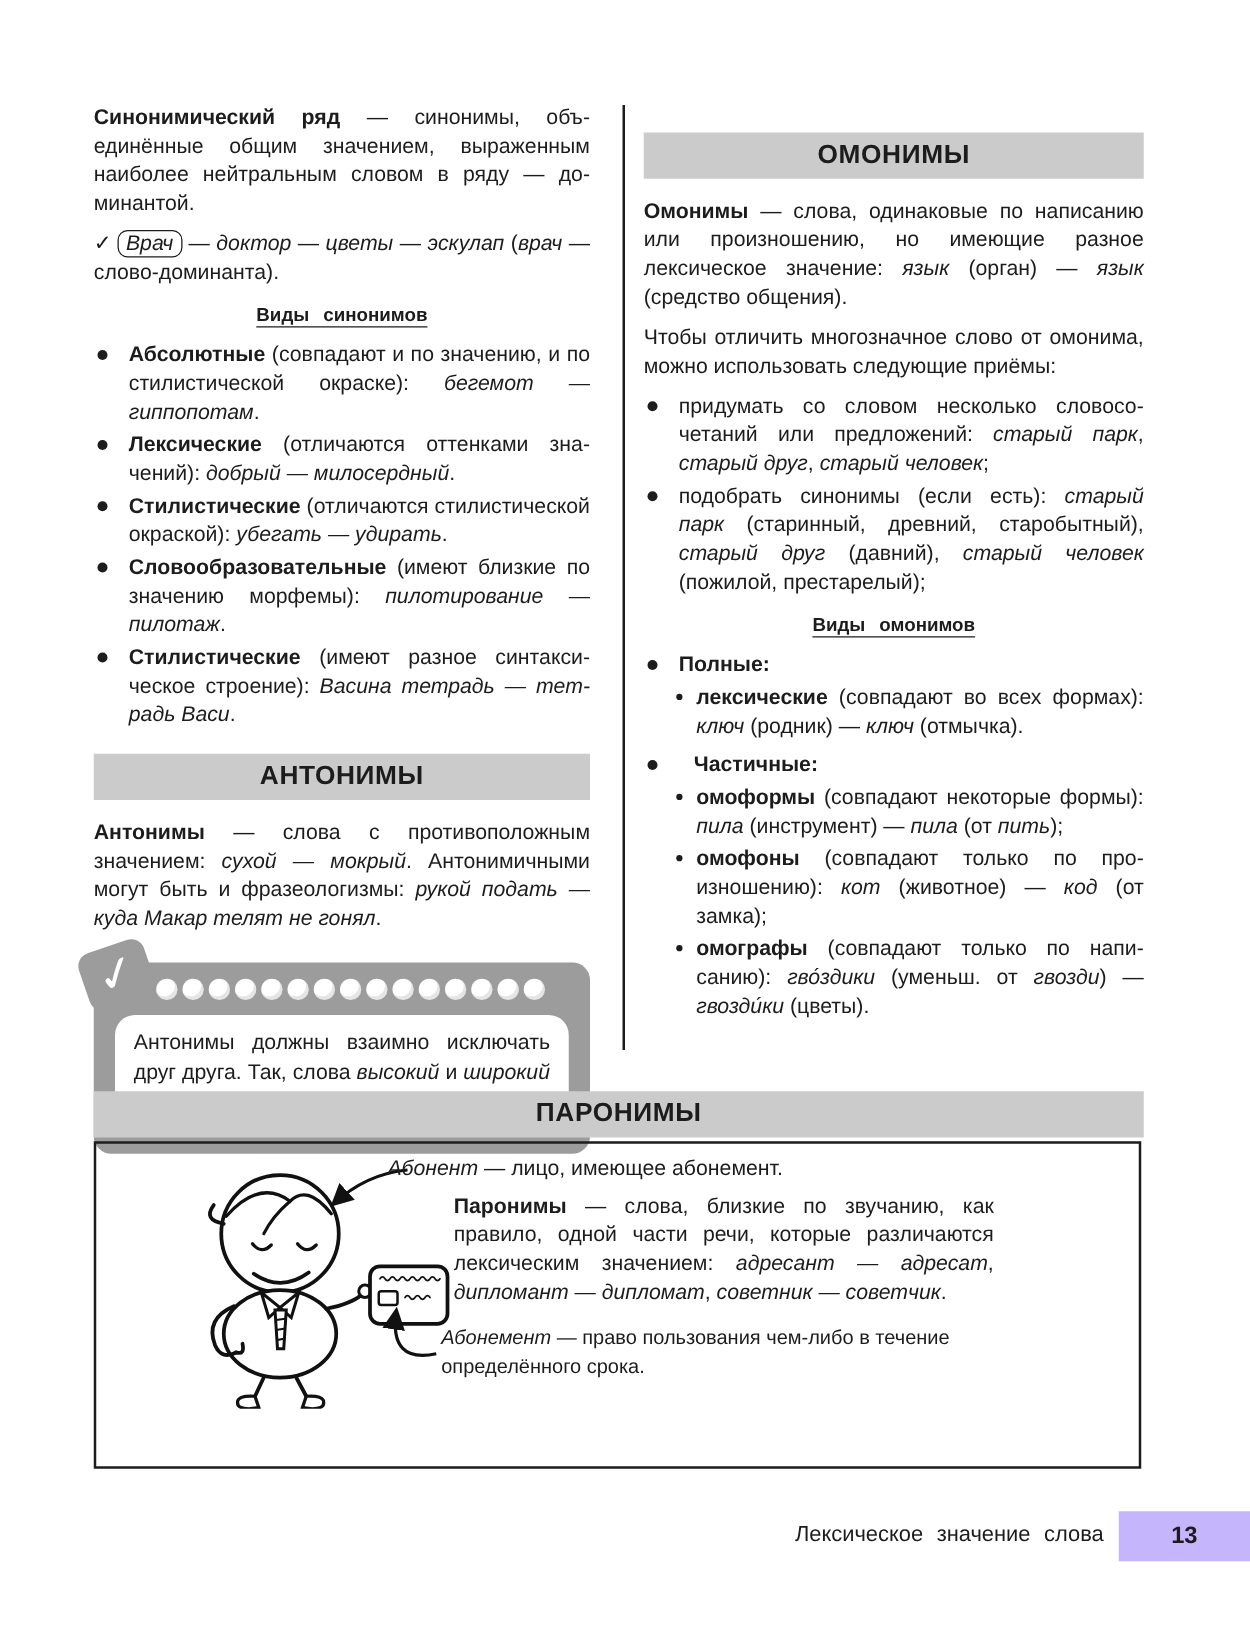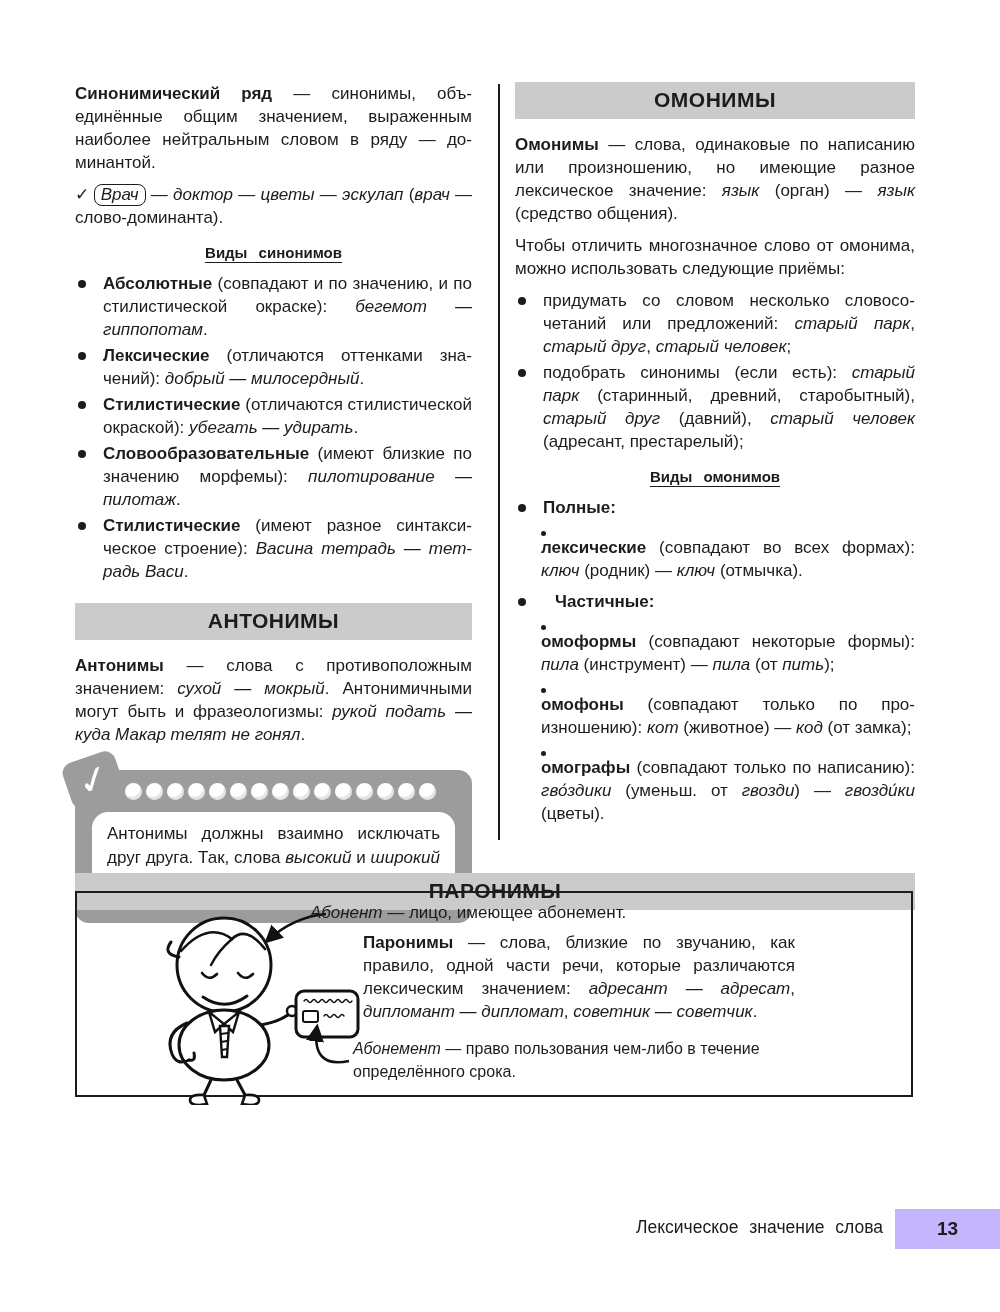--- a/index.html
+++ b/index.html
@@ -3,56 +3,56 @@
 <meta charset="utf-8">
 <style>
   html,body{margin:0;padding:0;background:#fff;}
   .page{
     position:relative;width:1000px;height:1312px;background:#ffffff;
     font-family:"Liberation Sans","DejaVu Sans",sans-serif;
     color:#1c1c1c;overflow:hidden;
   }
   .cols{position:absolute;top:82px;left:75px;width:840px;display:flex;}
   .col-left{width:397px;}
-  .col-right{width:400px;margin-left:43px;}
+  .col-right{width:400px;margin-left:43px;margin-top:24px;}
   .divider{position:absolute;left:423px;top:2px;width:2px;height:756px;background:#1c1c1c;}
   .para{font-size:17px;line-height:23px;text-align:justify;margin:0 0 9px;hyphens:manual;}
   .b{font-weight:700;}
   .i{font-style:italic;}
   .box{border:1.7px solid #1c1c1c;border-radius:8px;padding:0 6px 1px;display:inline-block;line-height:19px;}
   .check{font-weight:700;margin-right:4px;}
   .subhead{
     font-size:15px;font-weight:700;text-align:center;margin:15px 0 11px;
     text-decoration:underline;text-underline-offset:4px;word-spacing:7px;
   }
   .bar{
     background:#cbcbcb;text-align:center;font-weight:700;font-size:21px;
     padding:6px 0 7px;letter-spacing:0.5px;word-spacing:4px;margin:0 0 14px;
   }
   .bar.tight{margin:20px 0 14px;}
   .blist{margin:0;}
   .bitem{display:flex;margin:0 0 3px;}
   .bitem .bdot{flex:0 0 8px;width:8px;height:8px;border-radius:50%;background:#1c1c1c;margin:8px 17px 0 3px;}
   .btext{font-size:17px;line-height:23px;text-align:justify;flex:1;hyphens:manual;}
-  .sitem{display:flex;margin:0 0 3px 26px;flex-direction:column;}
+  .sitem{display:flex;margin:0 0 3px 26px;}
   .sitem .sdot{flex:0 0 5px;width:5px;height:5px;border-radius:50%;background:#1c1c1c;margin:9px 11px 0 0;}
   .note{position:relative;background:#9c9c9c;border-radius:14px;margin-top:24px;padding:42px 17px 17px;}
   .note-inner{background:#fff;border-radius:16px;padding:10px 15px 12px;font-size:17px;line-height:24px;text-align:justify;hyphens:manual;}
   .dots-row{position:absolute;top:13px;left:50px;right:36px;display:flex;justify-content:space-between;}
   .dot-circle{width:17px;height:17px;border-radius:50%;background:#fff;box-shadow:inset -2px -3px 0 rgba(0,0,0,0.10);}
   .badge{
     position:absolute;top:-14px;left:-9px;width:55px;height:48px;background:#9c9c9c;border-radius:11px;
     transform:rotate(-19deg);display:flex;align-items:center;justify-content:center;
   }
   .badge .glyph{color:#fff;font-size:38px;font-weight:700;line-height:1;}
   .paronyms-bar{
     position:absolute;top:873px;left:75px;width:840px;background:#cbcbcb;text-align:center;
     font-weight:700;font-size:21px;padding:6px 0 7px;letter-spacing:0.5px;box-sizing:border-box;
   }
-  .paronyms-box{position:absolute;top:891px;left:75px;width:838px;height:206px;border:2px solid #1c1c1c;box-sizing:border-box;}
+  .paronyms-box{position:absolute;top:913px;left:75px;width:838px;height:262px;border:2px solid #1c1c1c;box-sizing:border-box;}
   .illus{position:absolute;left:55px;top:10px;}
   .arrows{position:absolute;left:0;top:0;width:834px;height:202px;pointer-events:none;}
   .abonent-label{position:absolute;left:233px;top:8px;width:420px;font-size:17px;line-height:23px;}
   .paronyms-def{position:absolute;left:286px;top:38px;width:432px;font-size:17px;line-height:23px;text-align:justify;hyphens:manual;}
   .abonement-label{position:absolute;left:276px;top:144px;width:492px;font-size:16px;line-height:23px;hyphens:manual;}
   .footer-label{position:absolute;top:1217px;right:117px;font-size:17.5px;word-spacing:6px;}
   .page-badge{
     position:absolute;top:1209px;right:0;width:105px;height:40px;background:#c4b5fd;
     display:flex;align-items:center;justify-content:center;font-size:19px;font-weight:700;
   }
@@ -127,21 +127,21 @@
       <p class="para"><span class="b">Омонимы</span><span> — слова, одинаковые по написа­нию или произношению, но имеющие разное лексическое значение: </span><span class="i">язык</span><span> (орган) — </span><span class="i">язык</span><span> (средство общения).</span></p>
       <p class="para">Чтобы отличить многозначное слово от омо­нима, можно использовать следующие при­ёмы:</p>
 
       <div class="blist">
         <div class="bitem">
             <span class="bdot"></span>
             <div class="btext"><span>придумать со словом несколько словосо­четаний или предложений: </span><span class="i">старый парк</span><span>, </span><span class="i">старый друг</span><span>, </span><span class="i">старый человек</span><span>;</span></div>
           </div>
         <div class="bitem">
             <span class="bdot"></span>
-            <div class="btext"><span>подобрать синонимы (если есть): </span><span class="i">старый парк</span><span> (старинный, древний, старобытный), </span><span class="i">старый друг</span><span> (давний), </span><span class="i">старый человек</span><span> (адресант, престарелый);</span></div>
+            <div class="btext"><span>подобрать синонимы (если есть): </span><span class="i">старый парк</span><span> (старинный, древний, старобытный), </span><span class="i">старый друг</span><span> (давний), </span><span class="i">старый человек</span><span> (пожилой, престарелый);</span></div>
           </div>
       </div>
 
       <div class="subhead">Виды омонимов</div>
 
       <div class="blist">
         <div class="bitem">
             <span class="bdot"></span>
             <div class="btext"><span class="b">Полные:</span></div>
           </div>

